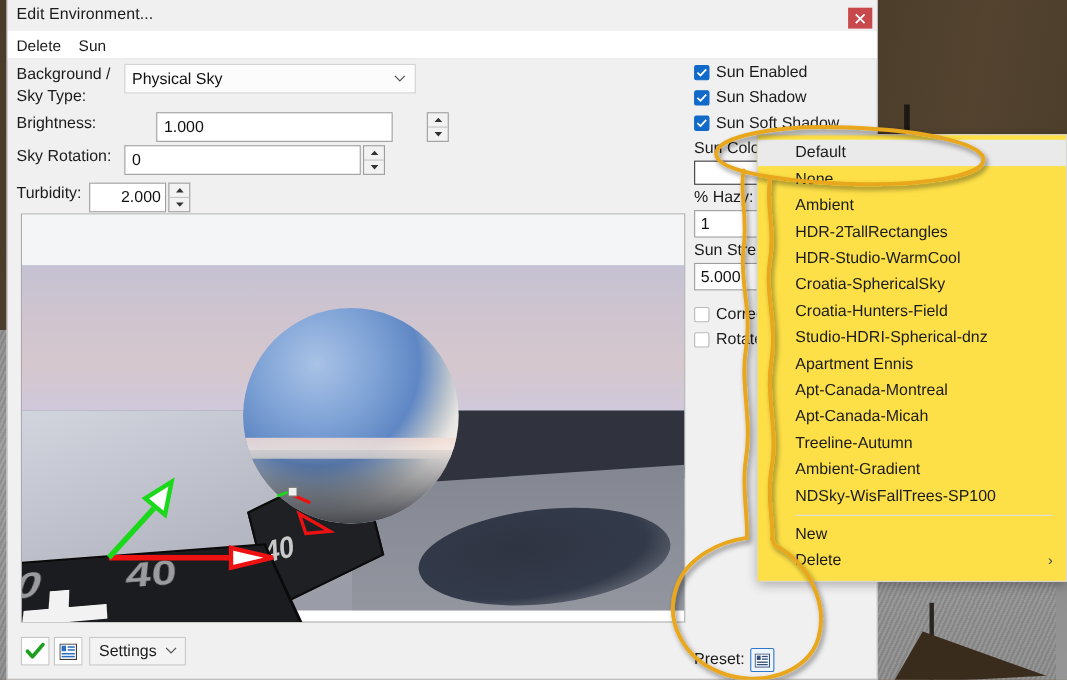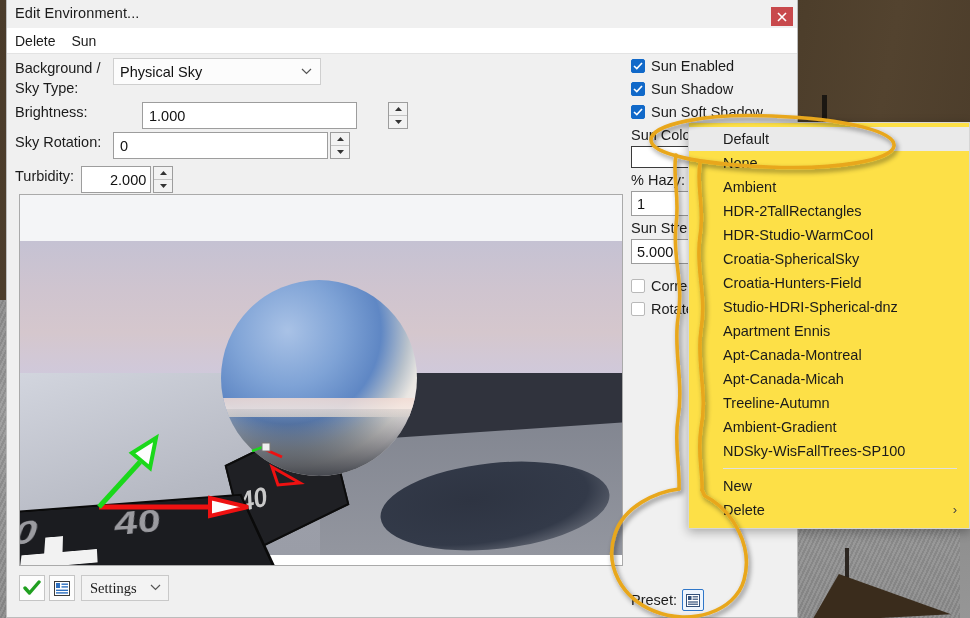--- a/index.html
+++ b/index.html
@@ -148,21 +148,21 @@
     background:#1b1c20;border:3px solid #0a0a0a;
     transform:perspective(300px) rotateX(36deg) rotateZ(-6deg);
   }
   .vp-plate .num{position:absolute;color:#9b9ba0;font-size:44px;font-weight:bold;font-style:italic;}
   .vp-plate .cross-h{position:absolute;left:30px;top:58px;width:74px;height:16px;background:#f2f2f2;}
   .vp-plate .cross-v{position:absolute;left:52px;top:38px;width:18px;height:56px;background:#f2f2f2;}
   .gizmo{position:absolute;left:0;top:0;pointer-events:none;}
 
   
   .bottombar{
-    position:absolute;left:12px;top:521px;height:30px;display:flex;align-items:flex-start;gap:4px;font-family:Liberation Serif, serif;
+    position:absolute;left:12px;top:521px;height:30px;display:flex;align-items:flex-end;gap:4px;
   }
   .icon-btn{
     width:26px;height:26px;background:#fdfdfd;border:1px solid #c5c5c5;
     display:flex;align-items:center;justify-content:center;cursor:pointer;box-sizing:border-box;
   }
   .settings-combo{
     height:26px;min-width:88px;background:#f3f3f3;border:1px solid #c9c9c9;box-sizing:border-box;
     display:flex;align-items:center;padding:0 22px 0 8px;font-size:14.5px;color:#1b1b1b;
     position:relative;cursor:pointer;margin-left:2px;
   }
@@ -240,21 +240,21 @@
     <span>Sun</span>
   </div>
 
   <div class="left-pane">
 
     <div class="row" style="left:8px;top:4px;">
       <div style="width:92px;">
         <div class="lbl">Background /</div>
         <div class="lbl">Sky Type:</div>
       </div>
-      <div class="combo" style="width:208px;margin-left:6px;">
+      <div class="combo" style="width:265px;margin-left:6px;">
         <span>Physical Sky</span>
         <svg class="chev" width="11" height="7" viewBox="0 0 11 7">
           <path d="M1 1 L5.5 5.5 L10 1" stroke="#555" stroke-width="1.2" fill="none"></path>
         </svg>
       </div>
     </div>
 
     <div class="row" style="left:8px;top:48px;gap:29px;">
       <div class="lbl" style="width:98px;">Brightness:</div>
       <div class="txt" style="width:215px;">1.000</div>

